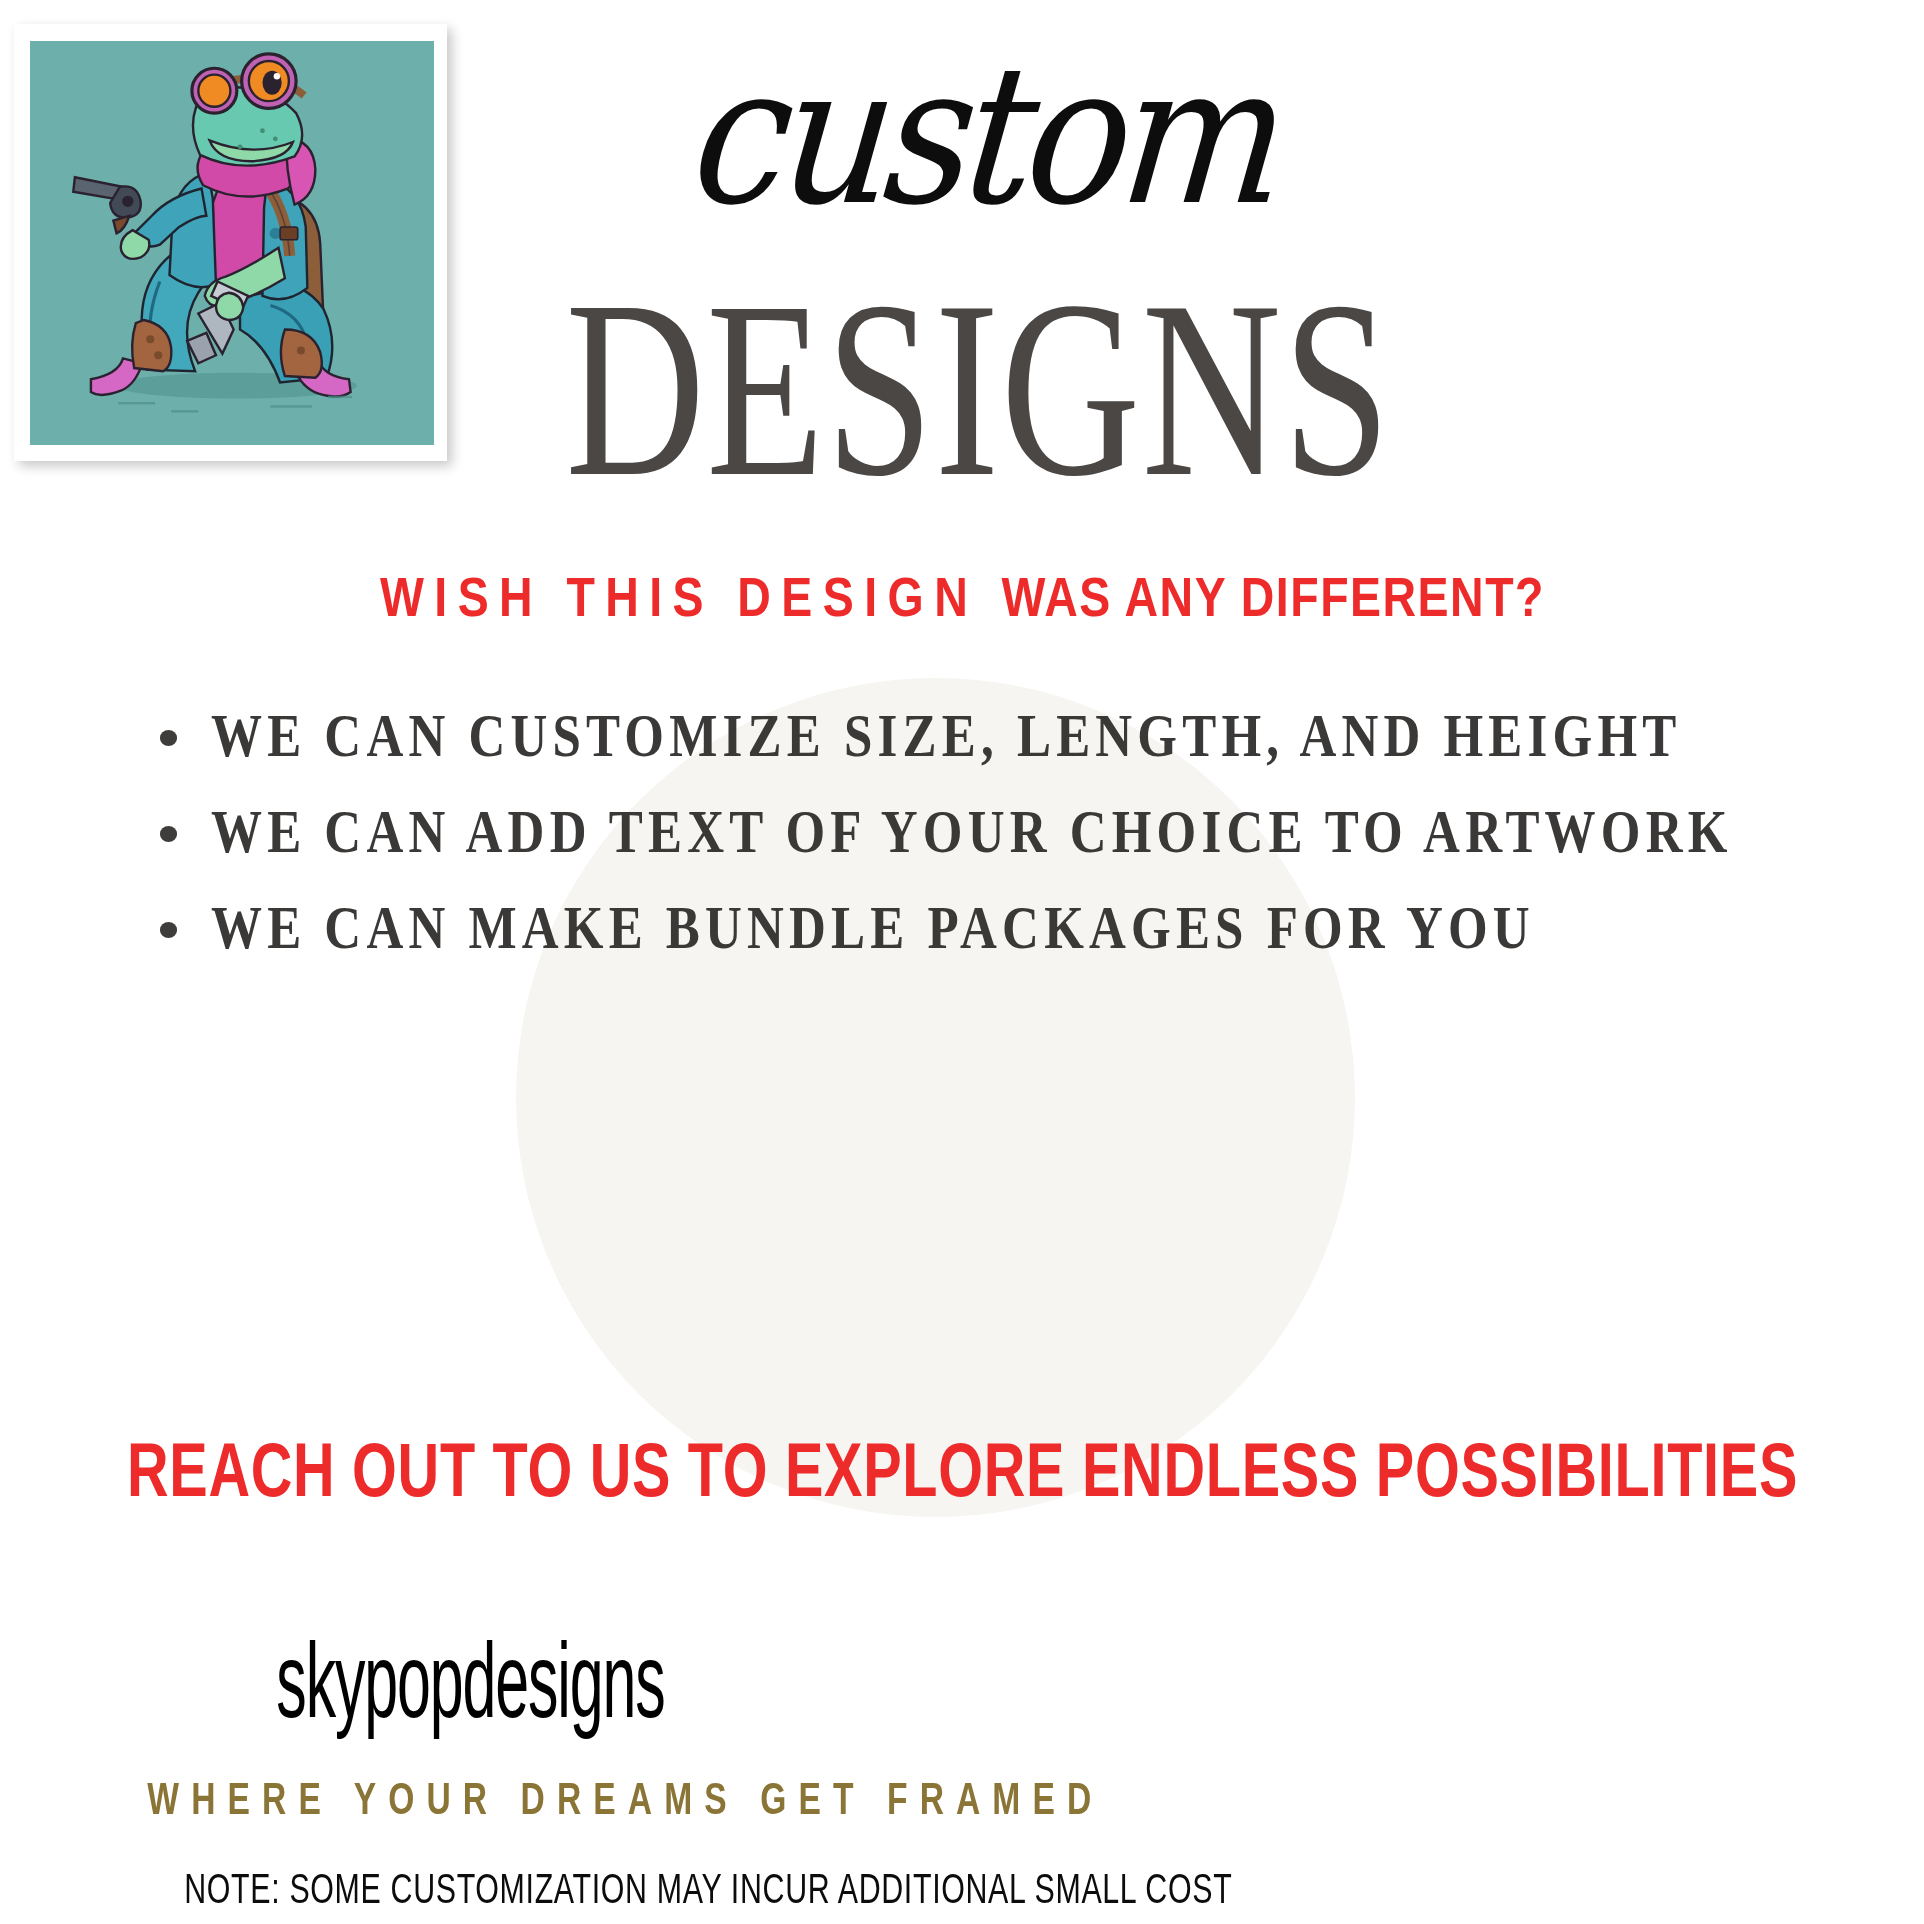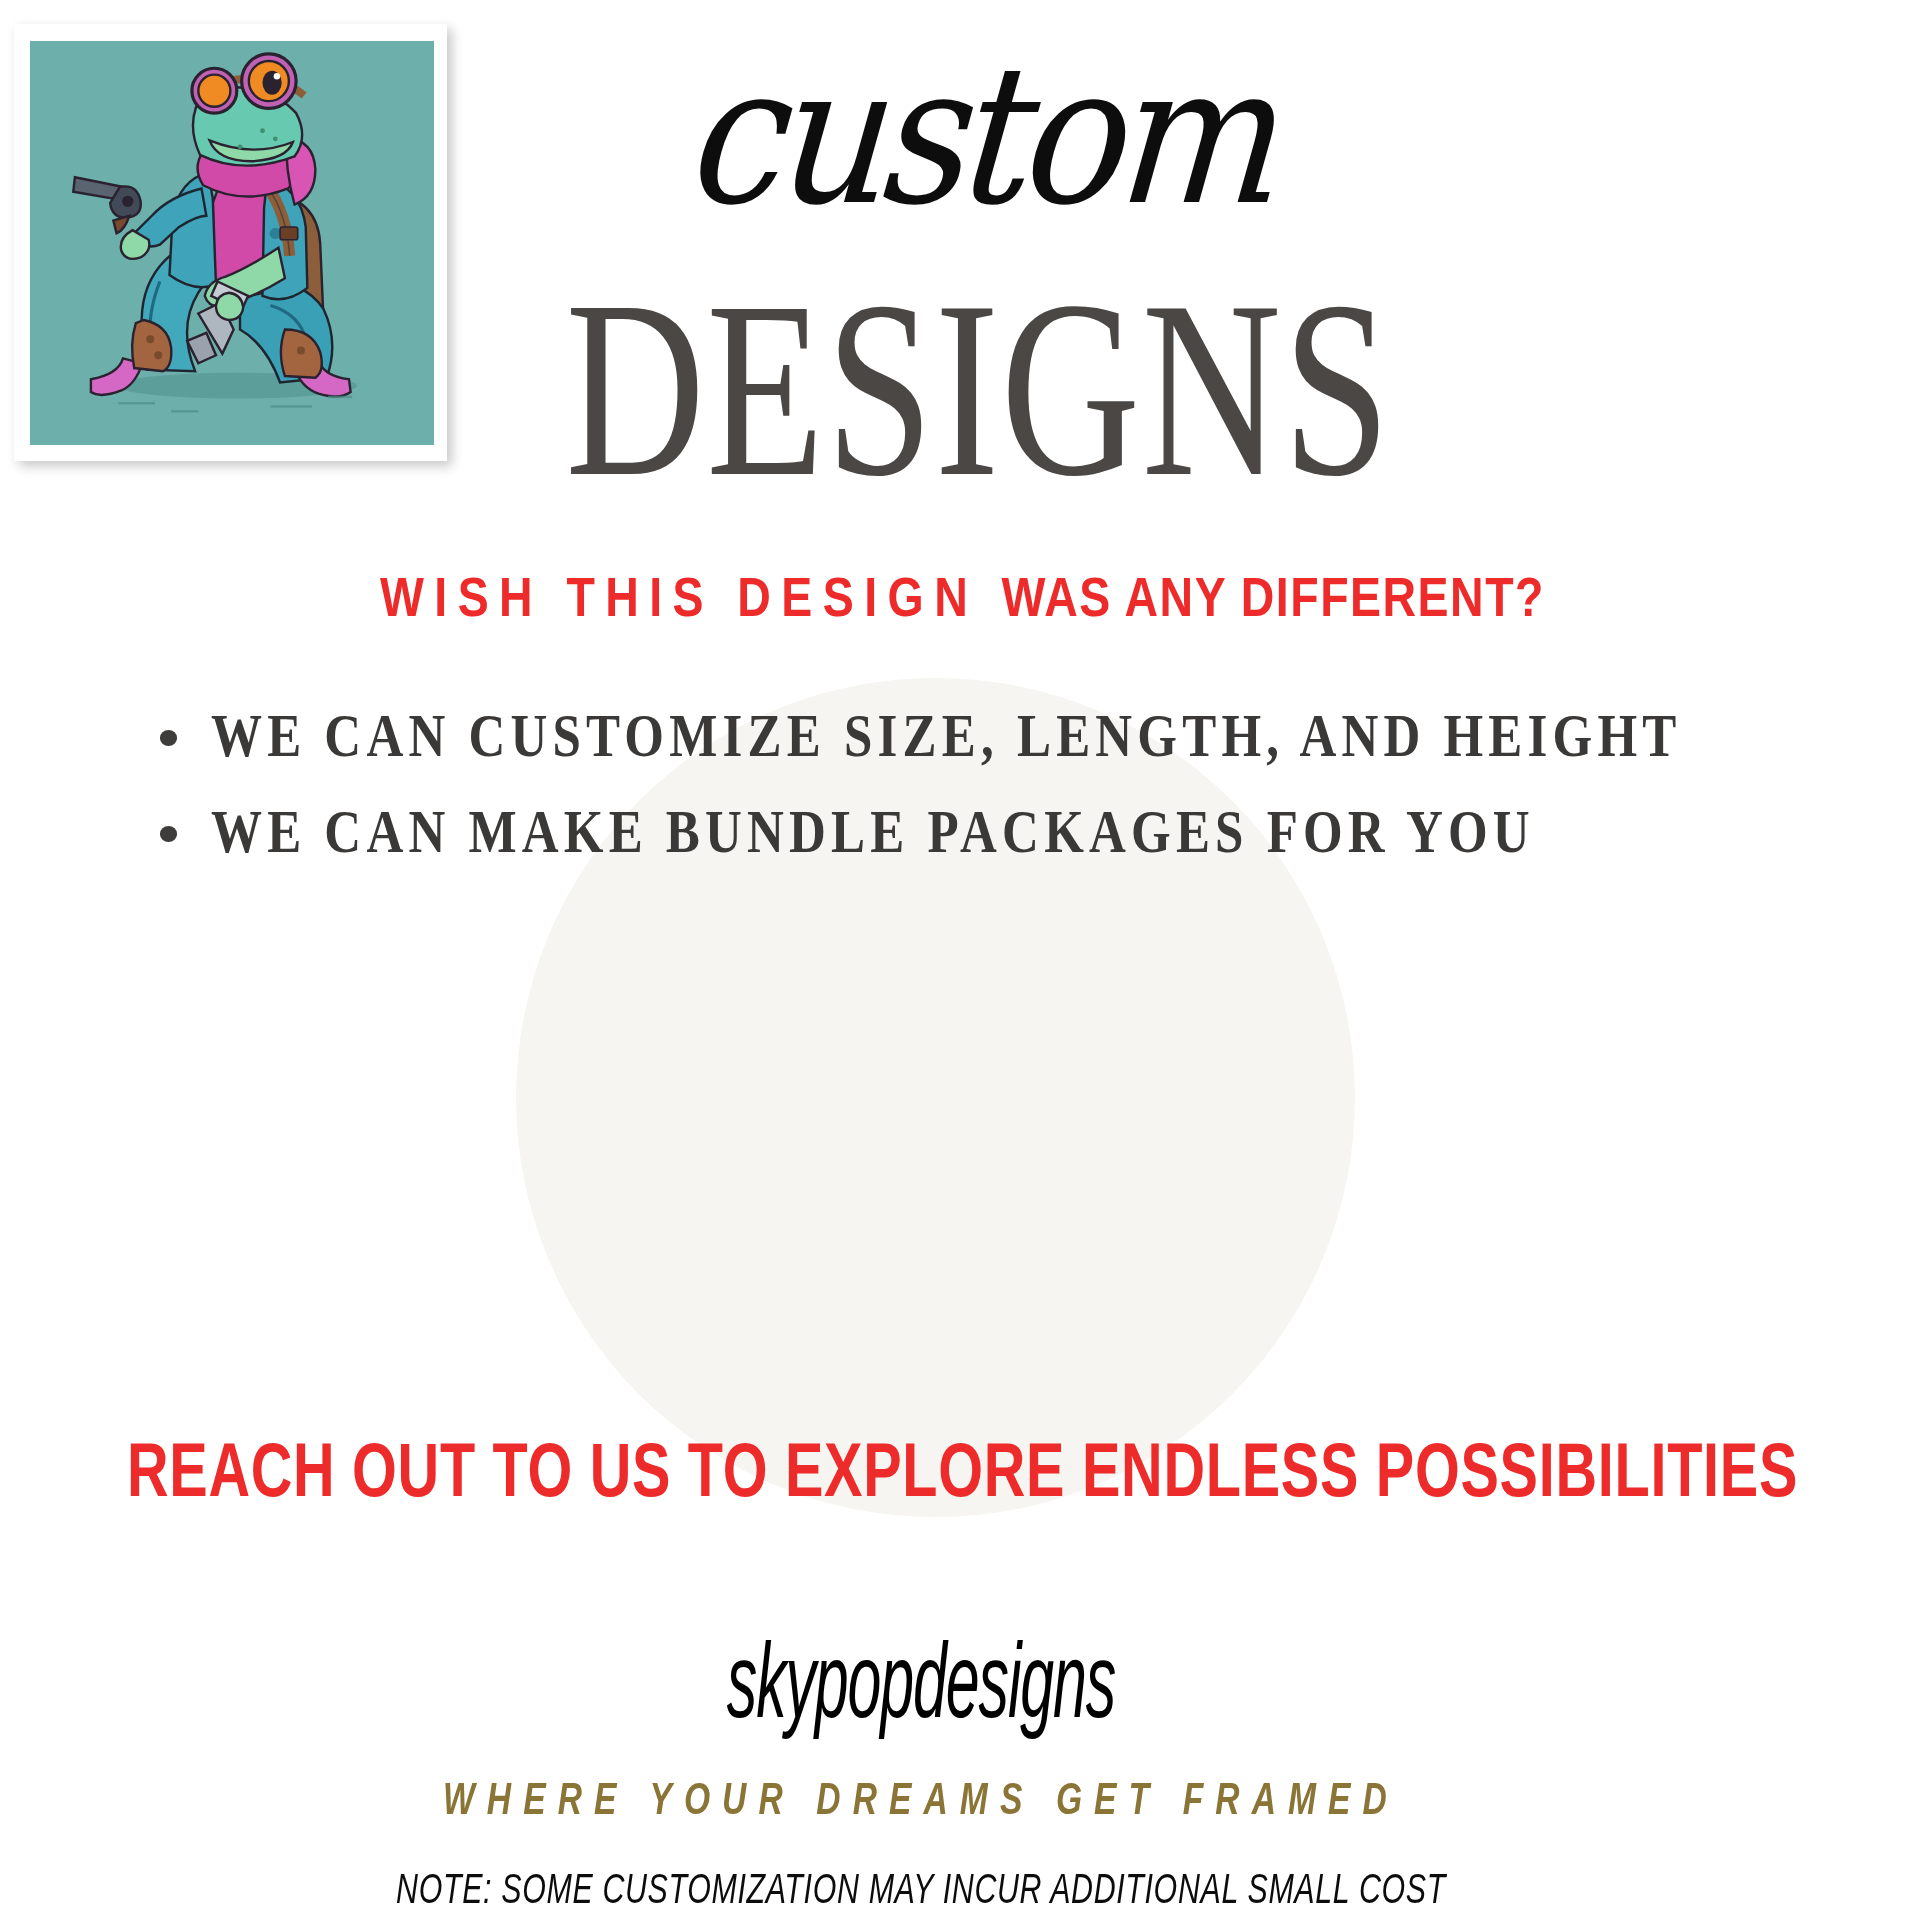--- a/index.html
+++ b/index.html
@@ -165,23 +165,21 @@
     z-index: 2;
     white-space: nowrap;
   }
 
   
   #footer-block {
     position: absolute;
     left: 0;
     top: 1636px;
     width: 1842px;
-    text-align: center;
-    z-index: 2;
-    font-style: italic;
+    z-index: 2;
   }
   #brand-name {
     font-family: "Liberation Sans", sans-serif;
     font-weight: 400;
     font-size: 87px;
     letter-spacing: -1.6px;
     color: #000000;
     transform: scaleX(0.70) scaleY(1.22);
     line-height: 1;
   }
@@ -303,20 +301,24 @@
   <span class="sp">WISH  THIS  DESIGN  </span><span>WAS ANY DIFFERENT?</span>
 </div>
 
 <ul id="features-list">
     <li class="feature-row">
       <span class="feature-bullet"></span>
       <span class="feature-text">WE CAN CUSTOMIZE SIZE, LENGTH, AND HEIGHT</span>
     </li>
     <li class="feature-row">
       <span class="feature-bullet"></span>
+      <span class="feature-text">WE CAN ADD TEXT OF YOUR CHOICE TO ARTWORK</span>
+    </li>
+    <li class="feature-row">
+      <span class="feature-bullet"></span>
       <span class="feature-text">WE CAN MAKE BUNDLE PACKAGES FOR YOU</span>
     </li>
   </ul>
 
 <div id="cta-line">REACH OUT TO US TO EXPLORE ENDLESS POSSIBILITIES</div>
 
 <div id="footer-block">
   <div id="brand-name">skypopdesigns</div>
   <div id="brand-tagline"><span class="sp">WHERE  YOUR  DREAMS  GET  FRAMED</span></div>
   <div id="footer-note">NOTE: SOME CUSTOMIZATION MAY INCUR ADDITIONAL SMALL COST</div>

